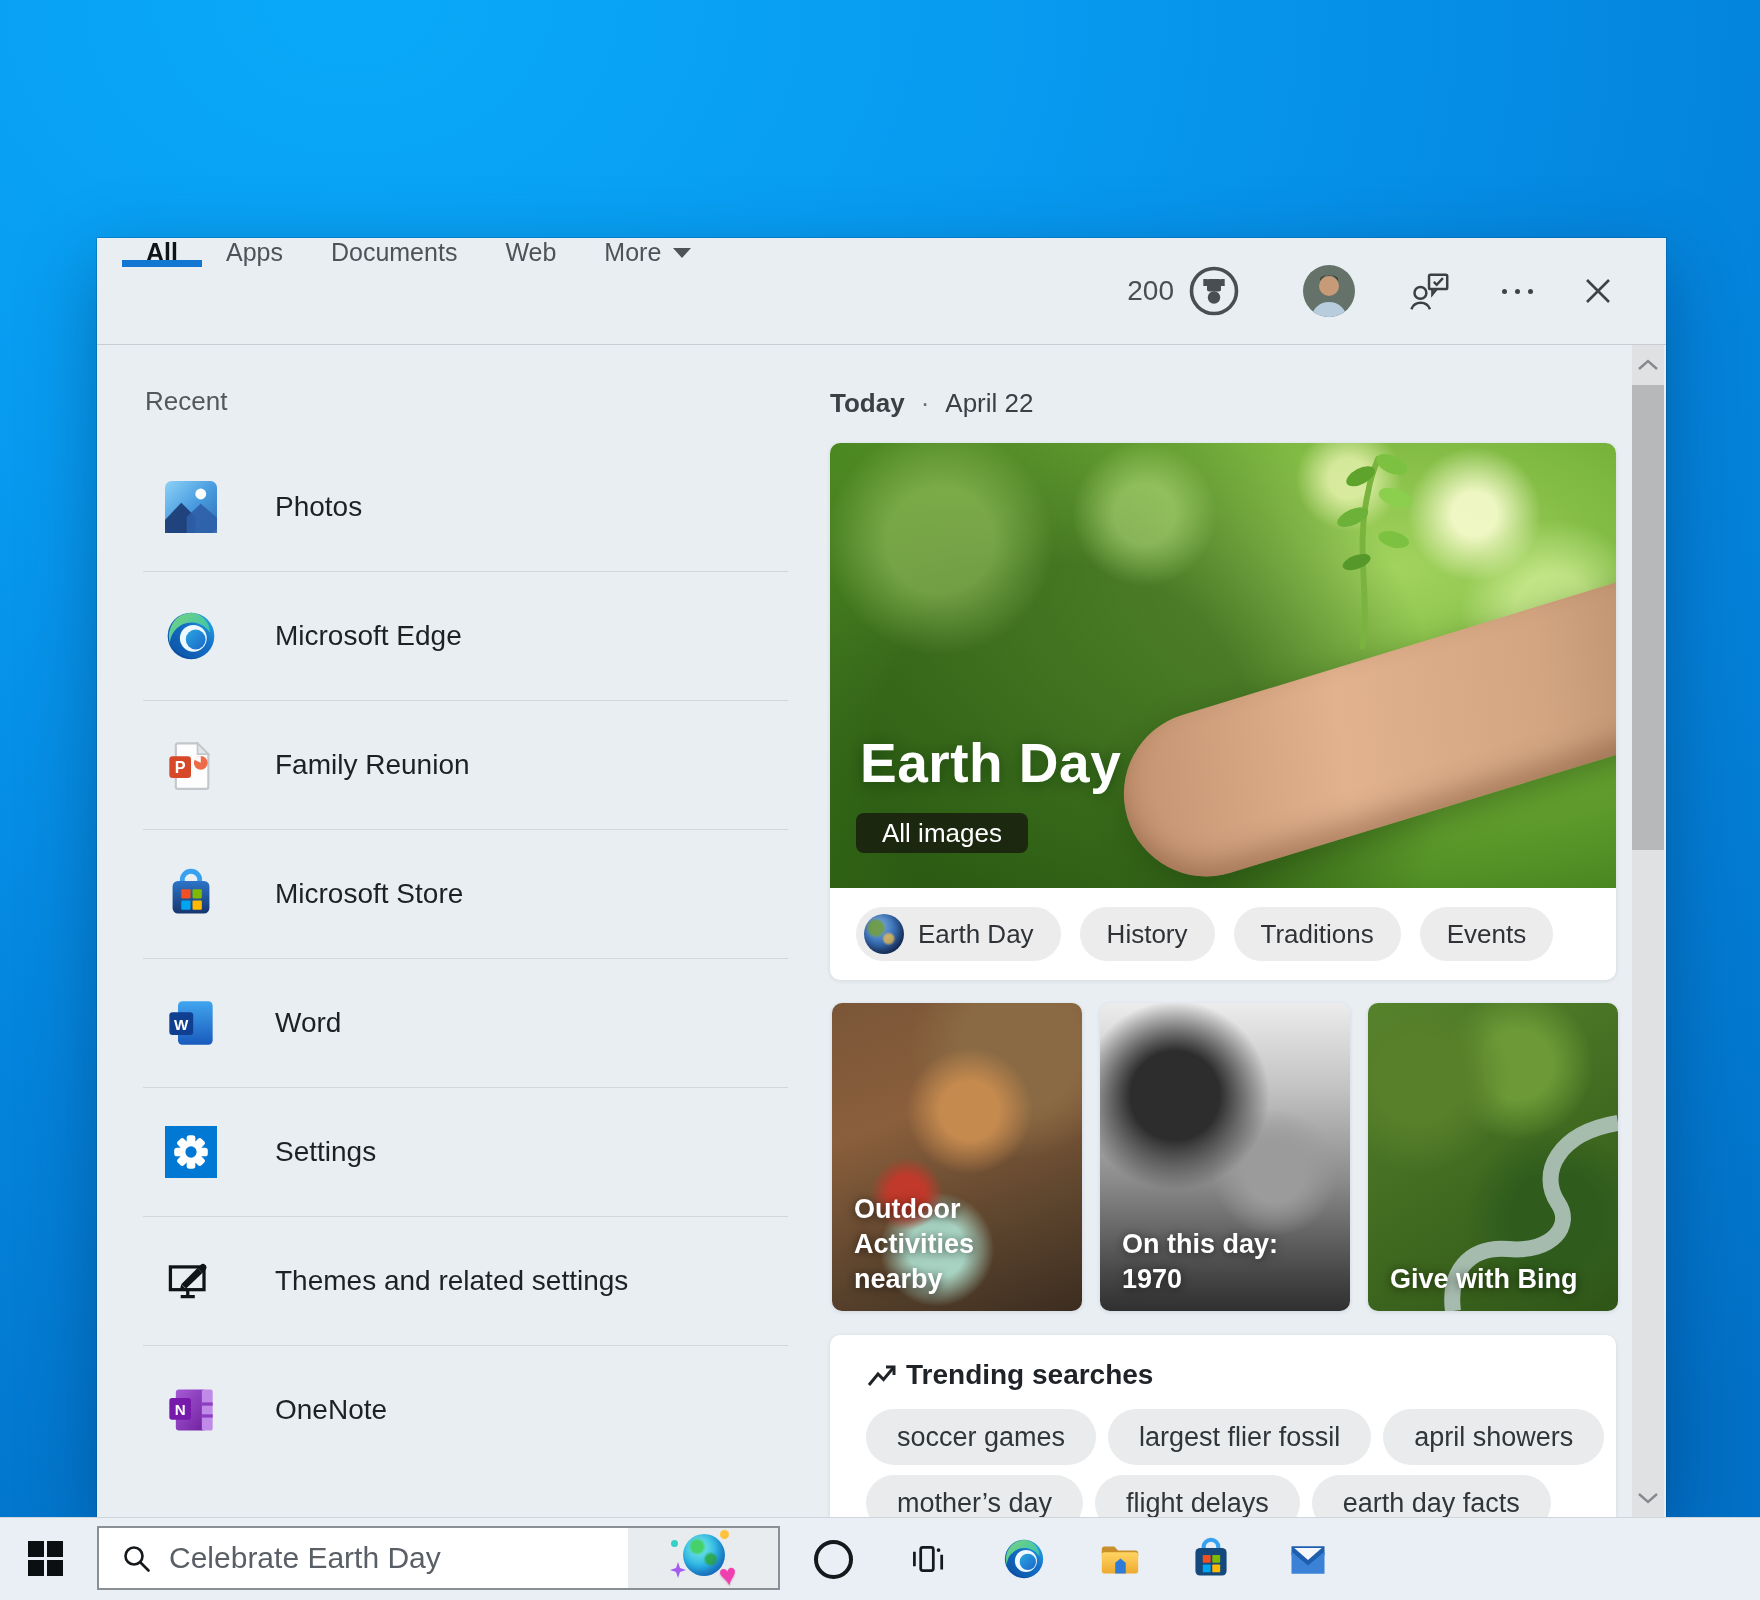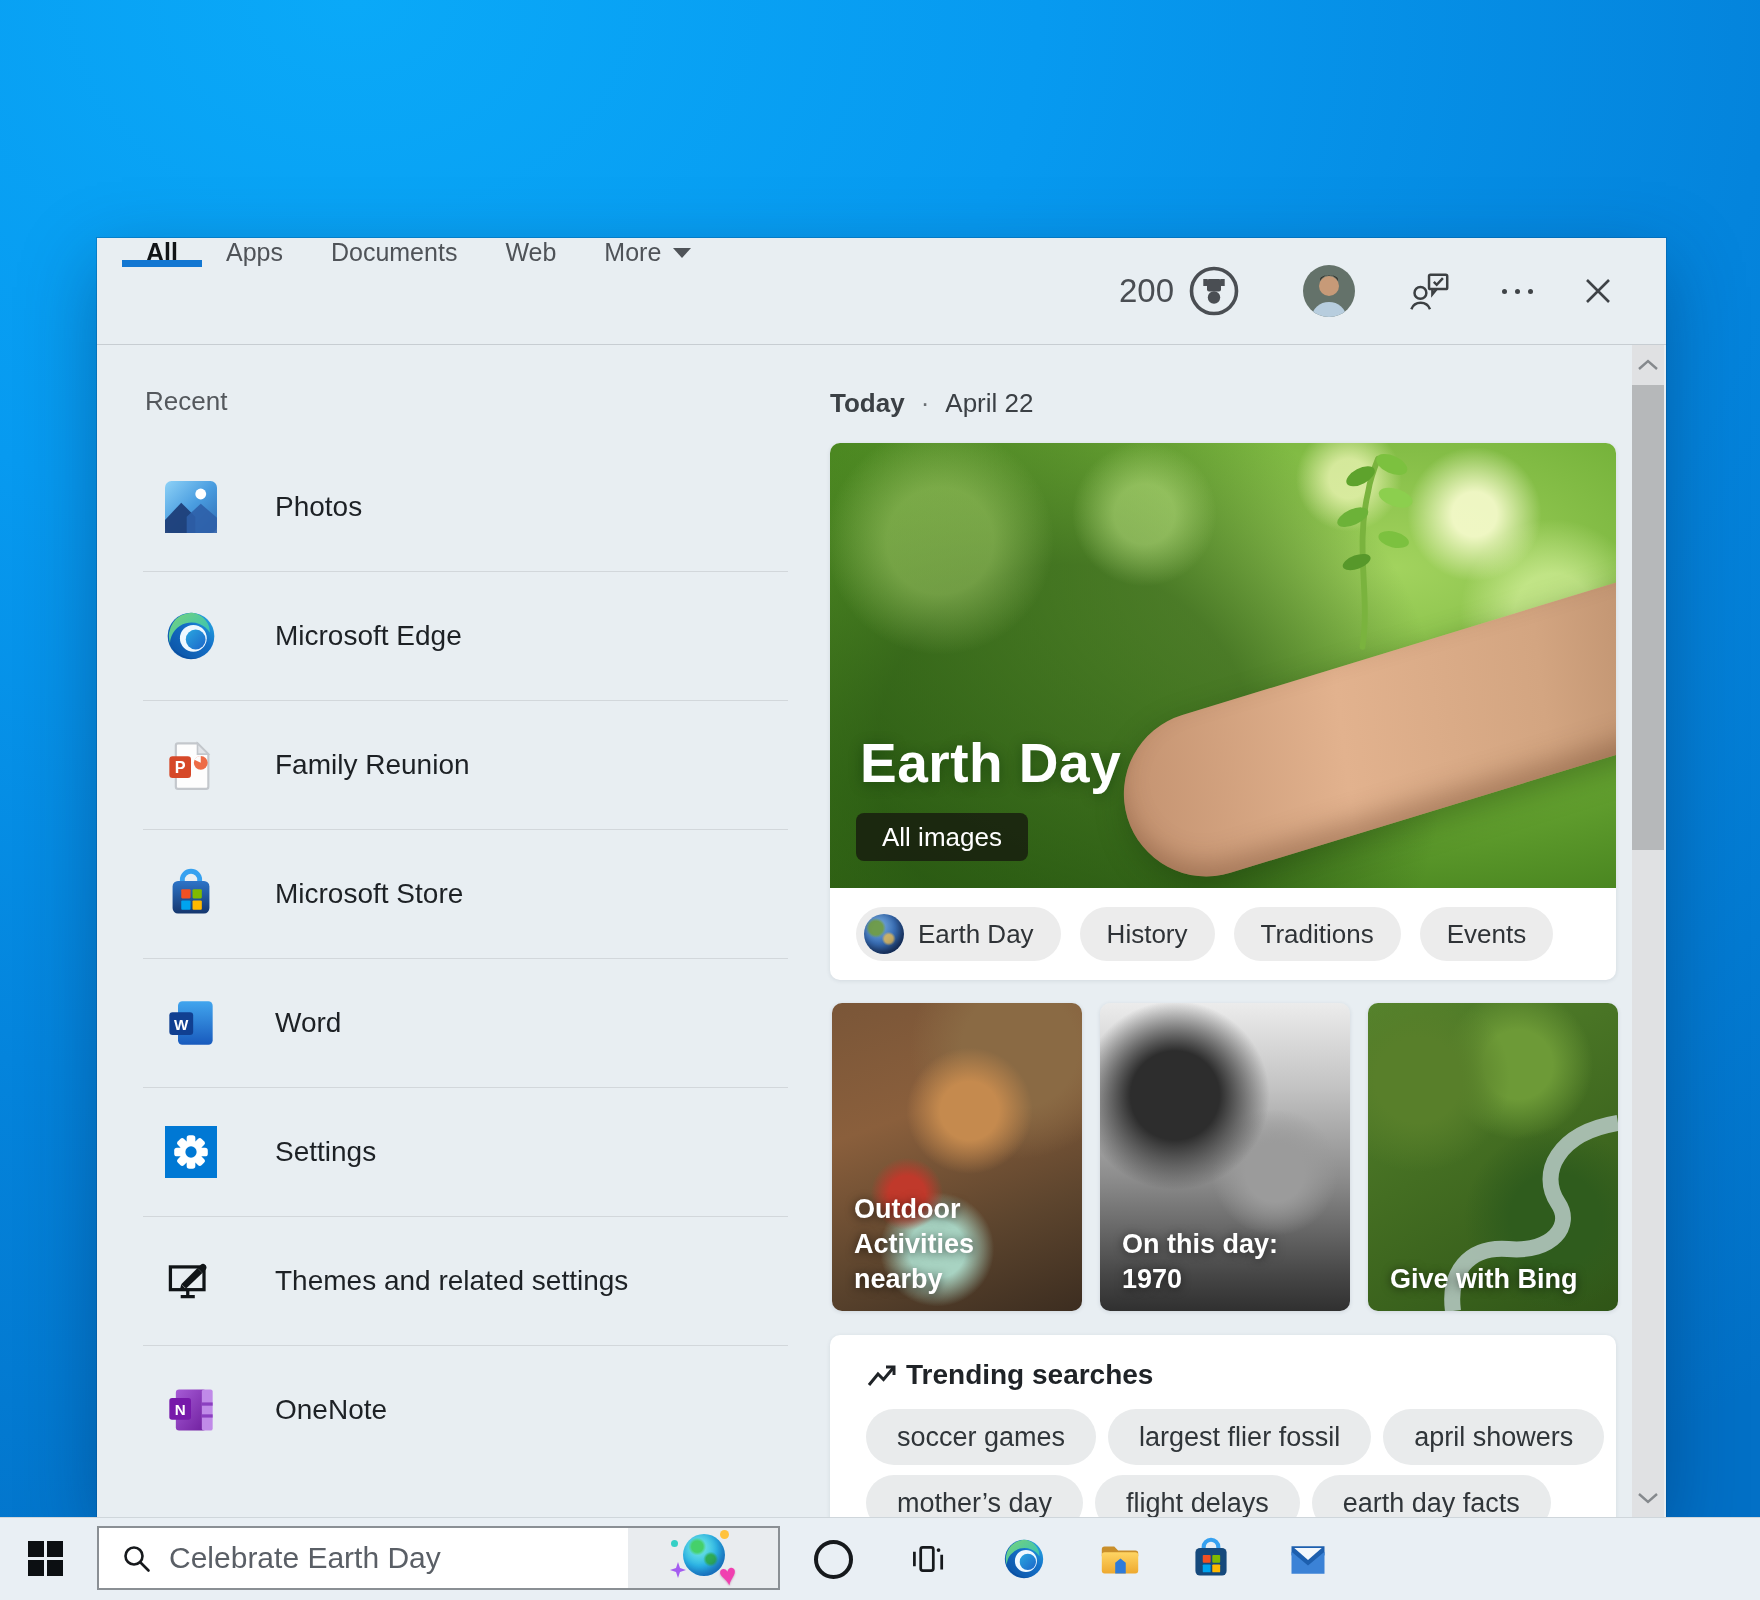--- a/index.html
+++ b/index.html
@@ -18,21 +18,21 @@
   }
   .win-header{position:absolute;left:0;top:0;right:0;height:106px;border-bottom:1px solid #c7cdd2;}
   .tabs{position:absolute;left:25px;top:0;height:106px;display:flex;align-items:flex-start;}
   .tab{position:relative;display:flex;align-items:center;justify-content:center;padding:0 24px;
        font-size:25px;color:#4f5358;cursor:pointer;}
   .tab.active{color:#111417;font-weight:700;}
   .tab.active .tab-underline{position:absolute;left:50%;transform:translateX(-50%);bottom:0;width:80px;height:7px;background:#1277d2;}
   .more-arrow{width:0;height:0;border-left:9px solid transparent;border-right:9px solid transparent;border-top:10px solid #4f5358;margin-left:12px;}
 
   .header-right{position:absolute;right:52px;top:0;height:106px;display:flex;align-items:center;}
-  .points{font-size:33px;color:#4a4e53;}
+  .points{font-size:28px;color:#4a4e53;}
   .medal{width:52px;height:52px;margin-left:14px;}
   .avatar{width:52px;height:52px;border-radius:50%;overflow:hidden;margin-left:63px;}
   .feedback{width:46px;height:46px;margin-left:52px;display:flex;align-items:center;justify-content:center;}
   .dots{width:44px;height:44px;margin-left:42px;display:flex;align-items:center;justify-content:center;gap:8px;}
   .dots i{width:5px;height:5px;border-radius:50%;background:#3f4347;}
   .closebtn{width:32px;height:44px;margin-left:43px;display:flex;align-items:center;justify-content:center;}
 
   
   .recent-title{position:absolute;left:48px;top:148px;font-size:26px;color:#54585d;}
   .recent-list{position:absolute;left:46px;top:205px;width:645px;}
@@ -61,21 +61,21 @@
       radial-gradient(125% 125% at 72% 28%, #a2d35e 0%, #72b038 34%, #417d1b 68%, #27560f 100%);
   }
   .arm{position:absolute;left:36%;top:44%;width:84%;height:37%;border-radius:110px;transform:rotate(-17deg);
        background:linear-gradient(100deg,#c2916f 0%,#e2b28e 35%,#d3a581 65%,#a87d5c 100%);
        box-shadow:inset 0 -14px 26px rgba(90,50,25,.35), 0 10px 30px rgba(20,50,10,.35);}
   .soil{position:absolute;left:53%;top:28%;width:35%;height:19%;border-radius:50%;transform:rotate(-13deg);
         background:radial-gradient(circle at 45% 30%, #4a3523 0%, #3324163 0), radial-gradient(circle at 50% 40%, #47331f 0%, #241810 85%);}
   .sprout{position:absolute;left:57%;top:1%;width:22%;height:46%;}
   .hero-title{position:absolute;left:30px;top:288px;font-size:55px;font-weight:700;color:#fff;letter-spacing:.5px;
               text-shadow:0 2px 14px rgba(0,40,0,.45);}
-  .allimages{position:absolute;left:26px;top:370px;height:48px;padding:0 26px;border-radius:8px;
+  .allimages{position:absolute;left:26px;top:370px;height:40px;padding:0 26px;border-radius:8px;
              background:rgba(22,24,14,.78);color:#fff;font-size:26px;display:inline-flex;align-items:center;cursor:pointer;}
   .hero-chips{position:absolute;left:0;right:0;bottom:0;height:92px;display:flex;align-items:center;padding-left:26px;gap:19px;}
   .chip{height:54px;border-radius:27px;background:#ececec;display:inline-flex;align-items:center;
         padding:0 27px;font-size:26px;color:#2f3337;cursor:pointer;white-space:nowrap;}
   .chip.with-globe{padding-left:8px;}
   .globe{width:40px;height:40px;border-radius:50%;margin-right:14px;flex:none;
     background:
       radial-gradient(circle at 30% 35%, #6f9c4e 0 18%, rgba(0,0,0,0) 26%),
       radial-gradient(circle at 62% 62%, #c9b06a 0 12%, rgba(0,0,0,0) 20%),
       radial-gradient(circle at 35% 30%, #7fb2e0 0%, #3a70b8 45%, #16335f 100%);

